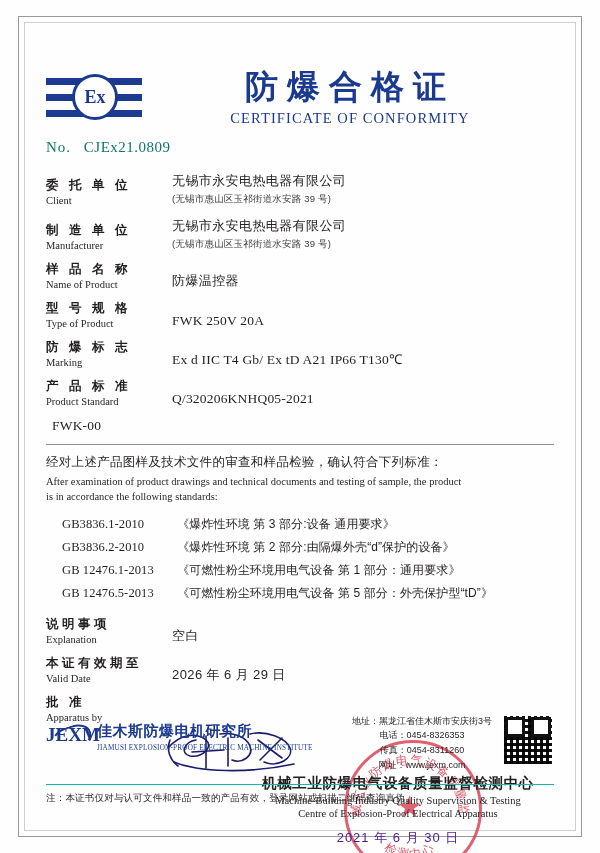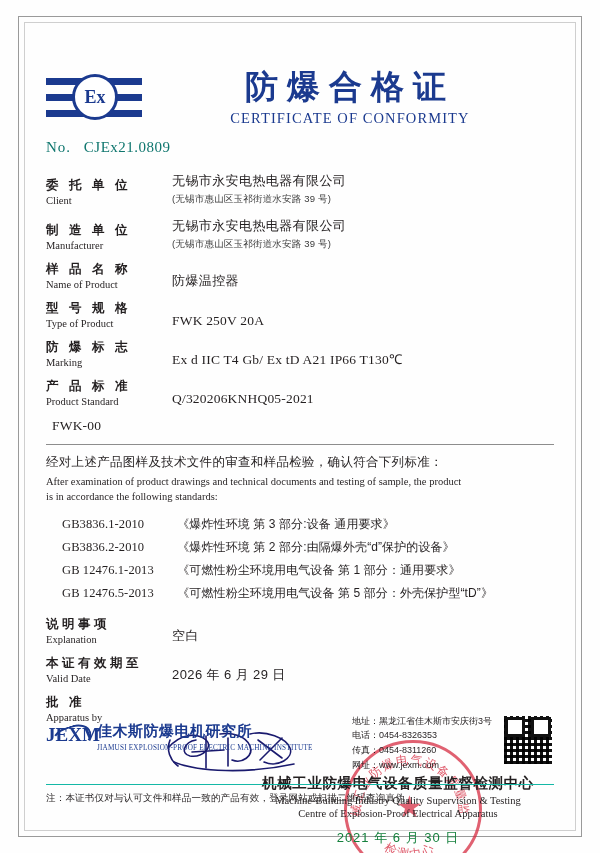--- a/index.html
+++ b/index.html
@@ -240,21 +240,21 @@
   }
   .org-en1,.org-en2{
     font-family:"Liberation Serif", serif;
     font-size:10.5px;
     color:#231f20;
     margin-top:2px;
   }
   .org-date{
     font-family:"Liberation Sans", sans-serif;
     font-size:13px;
-    color:#15803d;
+    color:#4c1d95;
     margin-top:10px;
     letter-spacing:1px;
   }
 
   
   .footer{
     position:absolute;
     left:46px;right:46px;bottom:48px;
   }
   .footer-top{
@@ -299,21 +299,21 @@
     color:#1b3a8f;
     margin-top:3px;
     letter-spacing:0.2px;
   }
   .contact{
     font-family:"Liberation Sans", sans-serif;
     font-size:9px;
     color:#231f20;
     line-height:1.65;
     padding-top:4px;
-    text-align:left;
+    text-align:center;
   }
   .contact-wrap{display:flex;align-items:flex-start;gap:10px;}
   .qr{
     width:48px;height:48px;
     margin-top:4px;
     background:
       repeating-linear-gradient(90deg,#111 0 3px,#fff 3px 6px),
       repeating-linear-gradient(0deg,#111 0 3px,#fff 3px 6px);
     background-blend-mode:multiply;
     border:2px solid #fff;

